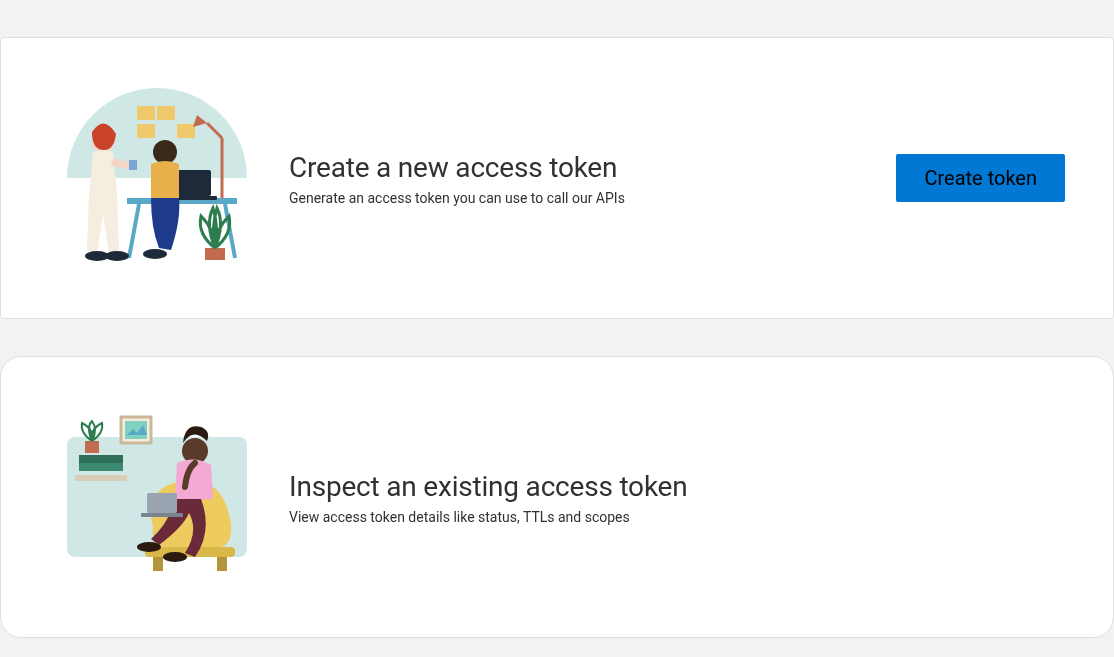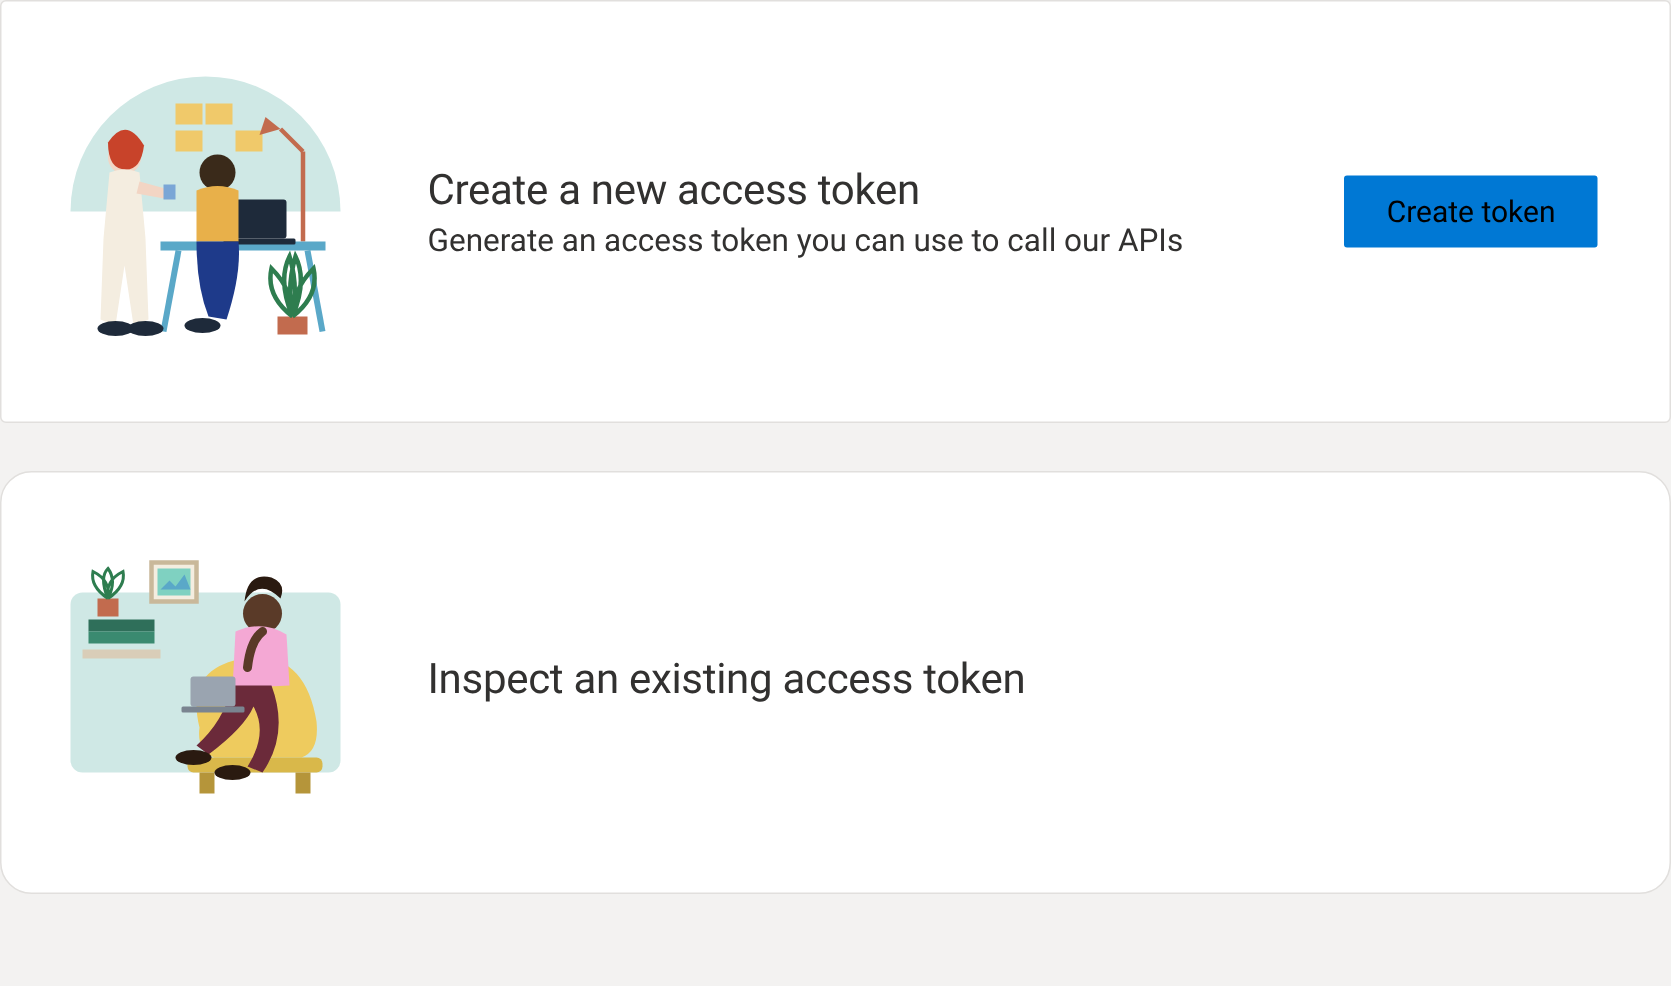--- a/index.html
+++ b/index.html
@@ -7,45 +7,46 @@
     font-family: "Segoe UI", -apple-system, BlinkMacSystemFont, Roboto, Helvetica, Arial, sans-serif;
     background: #f3f2f1;
     padding: 0;
     width: 1114px;
   }
   .card {
     background: #ffffff;
     border: 1px solid #e1dfdd;
     border-radius: 4px;
     margin-bottom: 32px;
-    padding: 40px 48px 40px 36px;
+    padding: 40px 48px 40px 56px;
     display: flex;
     align-items: center;
-    gap: 48px;
+    gap: 32px;
+    margin-top: 37px;
   }
   .card:last-child { margin-bottom: 0; border-radius: 21px; }
   .illustration {
     width: 200px;
     height: 200px;
     flex-shrink: 0;
     display:flex;
     align-items:center;
     justify-content:center;
   }
   .illustration svg { width: 200px; height: 200px; }
   .card-text { flex: 1; }
   .card-title {
     font-size: 28px;
     font-weight: 400;
     color: #323130;
     margin-bottom: 6px;
     letter-spacing: -0.2px;
   }
   .card-desc {
-    font-size: 21px;
+    font-size: 14px;
     color: #323130;
     font-weight: 400;
   }
   .action-btn {
     background: #0078d4;
     color: #000000;
     border: none;
     font-size: 20px;
     font-weight: 400;
     padding: 12px 28px;
@@ -136,14 +137,15 @@
       <path d="M118 102 q-6 24 -24 40 l8 6 q24 -18 30 -32 q10 18 -4 40 l10 4 q18 -26 6 -58 z" fill="#6b2a3a"></path>
       <ellipse cx="92" cy="150" rx="12" ry="5" fill="#2a1a10"></ellipse>
       <ellipse cx="118" cy="160" rx="12" ry="5" fill="#2a1a10"></ellipse>
 
       <rect x="90" y="96" width="30" height="20" rx="2" fill="#9aa4b0"></rect>
       <rect x="84" y="116" width="42" height="4" rx="1" fill="#7a8490"></rect>
     </svg>
   </div>
   <div class="card-text">
     <h2 class="card-title">Inspect an existing access token</h2>
+    <p class="card-desc">View access token details like status, TTLs and scopes</p>
   </div>
 </div>
 
 </body></html>

